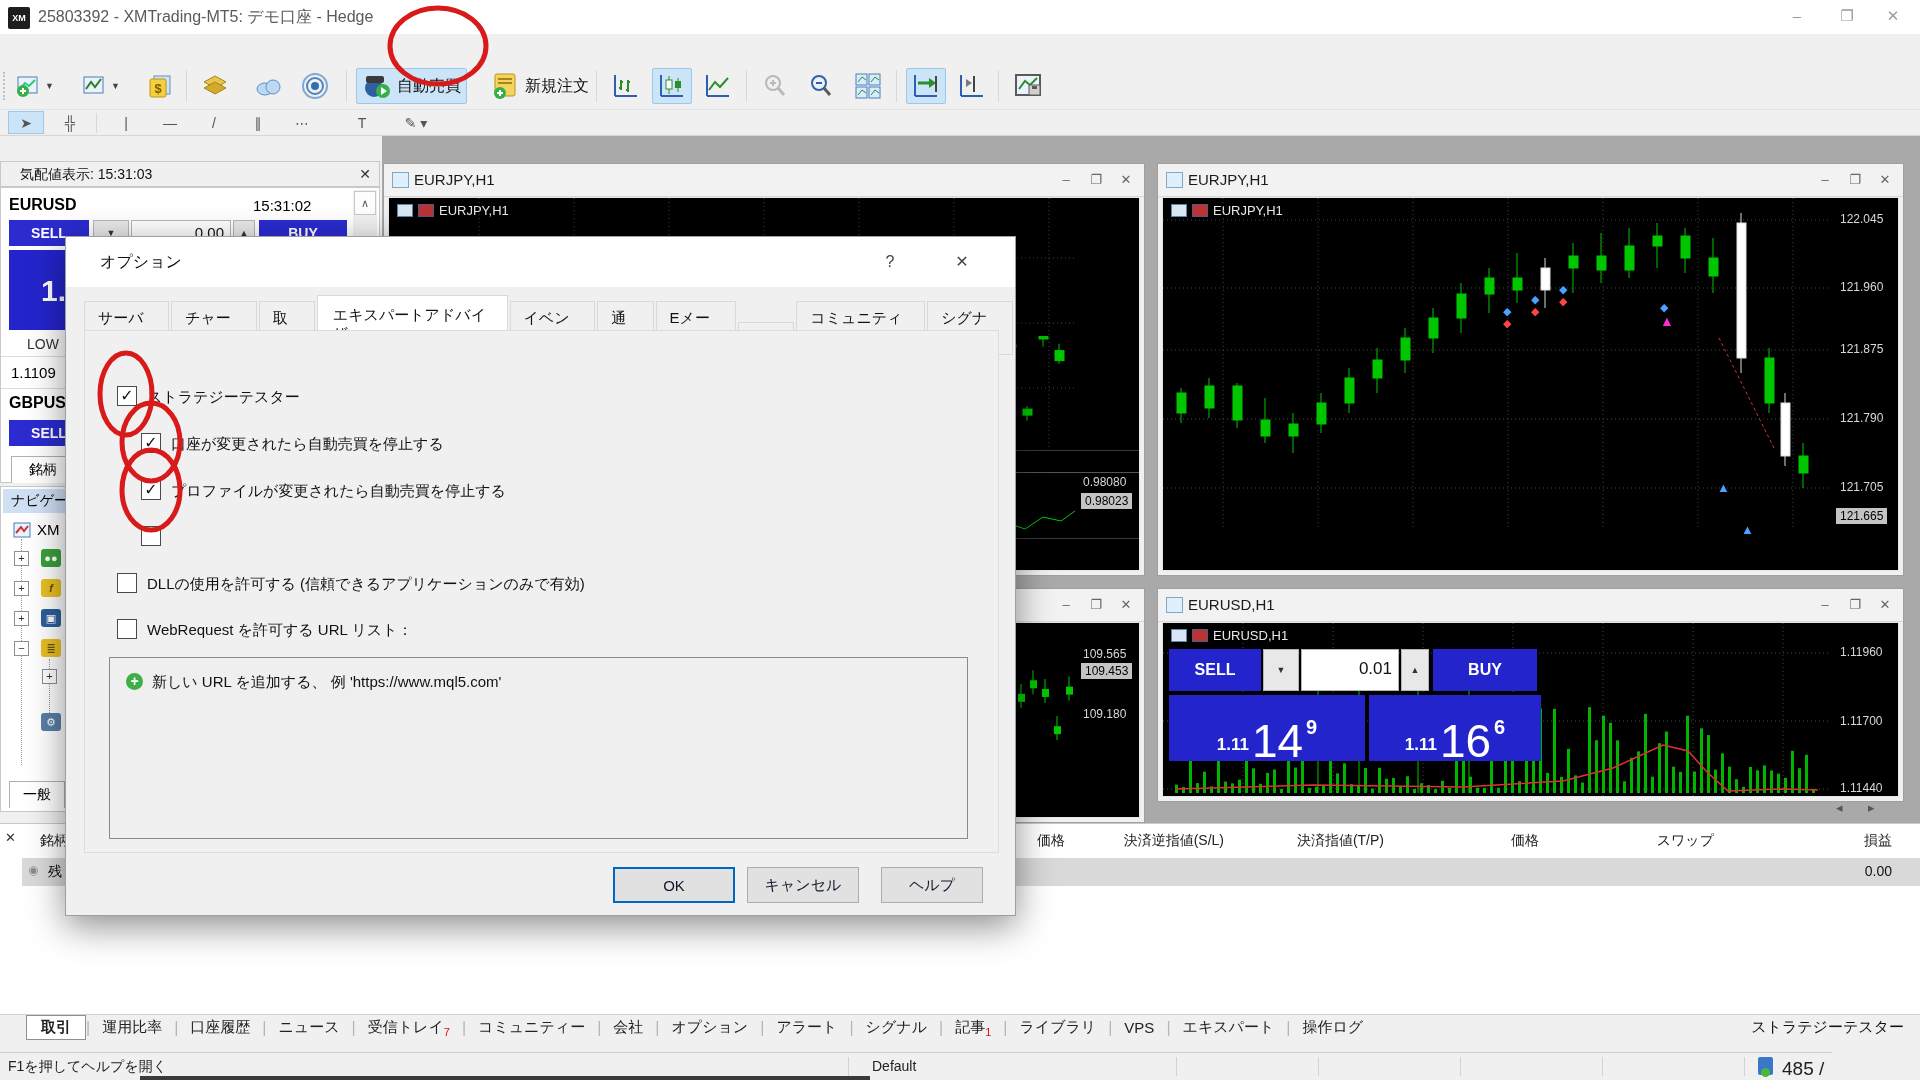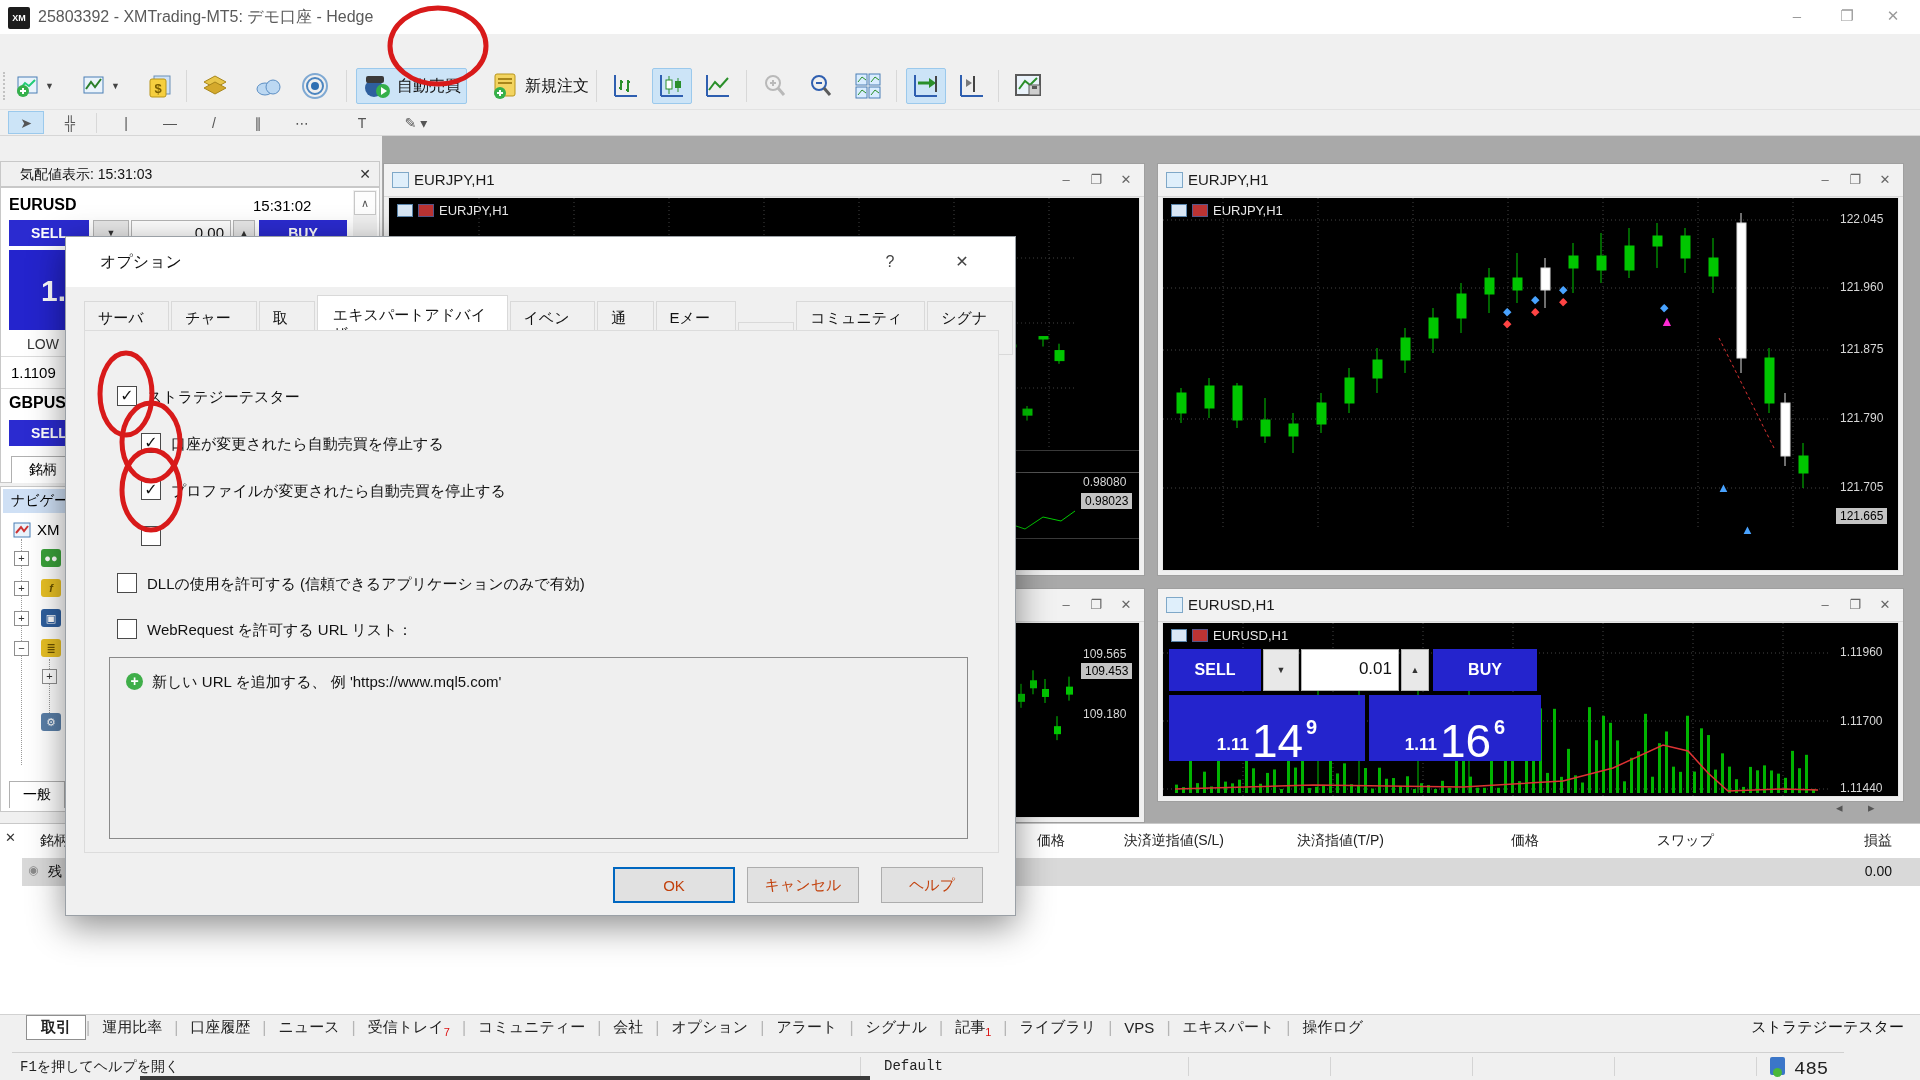--- a/index.html
+++ b/index.html
@@ -78,34 +78,34 @@
   .dtab.active { background:#fff; padding:10px 15px; border-bottom:1px solid #fff; }
   .dpane { position:absolute; left:18px; top:93px; width:915px; height:523px; border:1px solid #dcdcdc; background:#f0f0f0; }
   .cb-box { position:absolute; width:20px; height:20px; background:#fff; border:1.5px solid #4a4a4a;
     font-size:16px; line-height:18px; text-align:center; color:#111; }
   .cb-label { position:absolute; font-size:15px; color:#111; }
   .urlbox { position:absolute; left:43px; top:420px; width:859px; height:182px; background:#efefef; border:1px solid #8a8a8a; }
   .plus-ic { position:absolute; left:16px; top:15px; width:17px; height:17px; border-radius:50%; background:#3fae49;
     color:#fff; font-size:14px; line-height:16px; text-align:center; font-weight:bold; }
   .url-hint { position:absolute; left:42px; top:15px; font-size:15px; color:#111; }
   .dbtn { position:absolute; top:630px; height:36px; background:#e1e1e1; border:1px solid #adadad;
-    font-size:15px; color:#c2410c; text-align:center; line-height:33px; }
+    font-size:15px; color:#0f172a; text-align:center; line-height:33px; }
   .dbtn.primary { border:2px solid #0067c0; }
 
   
   .toolbox { left:0; top:823px; width:1920px; height:191px; background:#fff; border-top:1px solid #c9c9c9; }
   .tb-col { position:absolute; top:8px; font-size:14px; color:#222; }
   .tb-row { position:absolute; left:22px; right:0; top:34px; height:28px; background:#d9d9d9; font-size:14px; color:#111; }
   .btabs { left:0; top:1014px; width:1920px; height:26px; background:#f0f0f0; border-top:1px solid #d2d2d2;
     display:flex; align-items:center; padding-left:26px; }
   .btab { font-size:15px; color:#222; padding:0 12px; white-space:nowrap; }
   .btab.active { background:#fff; border:1px solid #8f8f8f; padding:2px 14px; font-weight:bold; }
   .bsep { color:#b5b5b5; }
   .badge-red { color:#d11; font-size:11px; vertical-align:sub; }
-  .statusbar { left:12px; top:1052px; width:1832px; height:28px; background:#f0f0f0; border-top:1px solid #d0d0d0;font-family:Liberation Mono, monospace; }
+  .statusbar { left:0; top:1052px; width:1832px; height:28px; background:#f0f0f0; border-top:1px solid #d0d0d0; }
   .sb-cell { position:absolute; top:4px; bottom:4px; width:1px; background:#d4d4d4; }
   .traffic-ic { position:absolute; width:15px; height:18px; background:#3b76c8; border-radius:2px; }
   .traffic-ic:after { content:""; position:absolute; left:3px; top:11px; width:9px; height:9px; background:#49b83a; border-radius:50%; }
 
   .annot { pointer-events:none; z-index:50; }
 </style>
 </head>
 <body>
 <div id="root">
 

